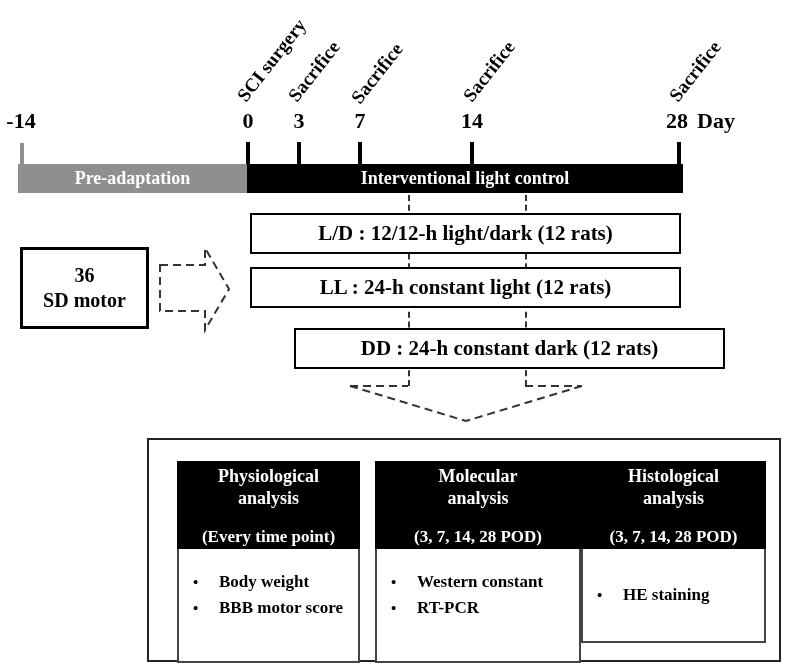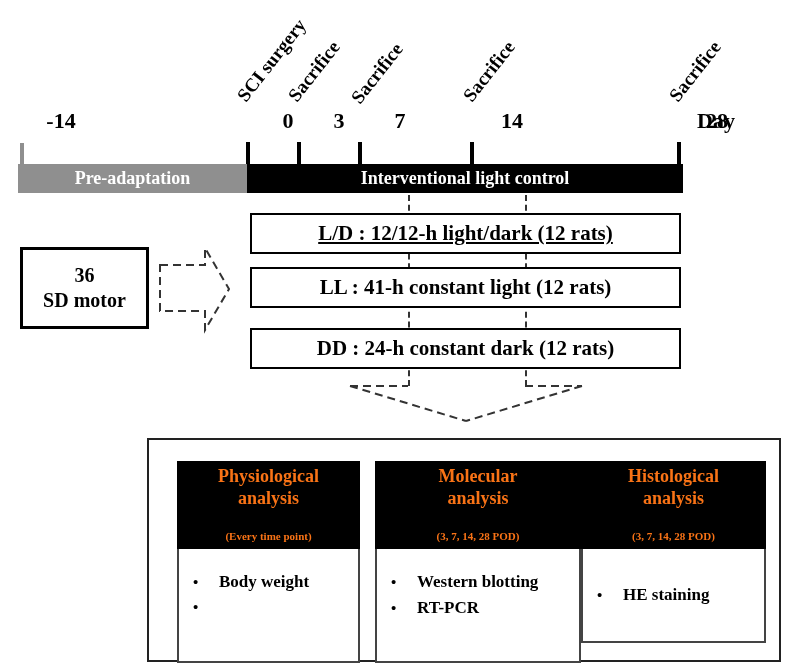--- a/index.html
+++ b/index.html
@@ -2,21 +2,21 @@
 <html><head>
 <meta charset="utf-8">
 <style>
   html,body{margin:0;padding:0;background:#ffffff;}
   .canvas{
     position:relative;width:789px;height:671px;background:#ffffff;overflow:hidden;
     font-family:"Liberation Serif","DejaVu Serif",serif;color:#000;
   }
   
   .day-num{position:absolute;top:109px;width:44px;text-align:center;
-    font-size:22px;font-weight:bold;line-height:24px;margin-left:40px;}
+    font-size:22px;font-weight:bold;line-height:24px;}
   .day-unit{position:absolute;top:109px;font-size:22px;font-weight:bold;line-height:24px;}
   .evt{position:absolute;font-size:19px;font-weight:bold;line-height:22px;white-space:nowrap;
     transform:rotate(-52deg);transform-origin:left bottom;}
   .tick{position:absolute;top:142px;width:4px;height:25px;background:#000;}
   .tick.gray{background:#8f8f8f;top:143px;height:23px;}
   .bar{position:absolute;top:164px;height:29px;display:flex;align-items:center;justify-content:center;}
   .bar span{color:#fff;font-size:18px;font-weight:bold;white-space:nowrap;}
   
   .dropline{position:absolute;top:195px;height:191px;width:0;border-left:2px dashed #333;z-index:0;}
   
@@ -25,24 +25,24 @@
     font-size:20px;font-weight:bold;line-height:25px;z-index:2;}
   
   .group-box{position:absolute;left:250px;width:427px;height:37px;background:#fff;border:2px solid #000;
     display:flex;align-items:center;justify-content:center;font-size:21px;font-weight:bold;z-index:2;}
   
   .overlay{position:absolute;left:0;top:0;z-index:1;pointer-events:none;}
   
   .analysis-wrap{position:absolute;left:147px;top:438px;width:630px;height:220px;
     background:#fff;border:2px solid #222;z-index:2;}
   .panel{position:absolute;top:21px;width:183px;height:182px;}
-  .panel-header{background:#000;color:#f97316;text-align:center;height:88px;
+  .panel-header{background:#000;color:#ffffff;text-align:center;height:88px;
     display:flex;flex-direction:column;justify-content:center;}
   .panel-title{font-size:18px;font-weight:bold;line-height:22px;}
-  .panel-sub{font-size:11px;font-weight:bold;line-height:19px;margin-top:18px;}
+  .panel-sub{font-size:17px;font-weight:bold;line-height:19px;margin-top:18px;}
   .panel-body{height:92px;border:2px solid #444;border-top:none;background:#fff;
     padding:20px 0 0 10px;box-sizing:content-box;}
   .panel-body.center{display:flex;align-items:center;padding:0 0 0 10px;}
   .bullet-row{display:flex;align-items:baseline;font-size:17px;font-weight:bold;line-height:25px;}
   .bullet-glyph{width:14px;text-align:left;margin-left:4px;flex:none;font-size:15px;}
   .bullet-text{margin-left:12px;white-space:nowrap;}
 </style>
 </head>
 <body>
 
@@ -87,59 +87,60 @@
   <svg class="overlay" width="789" height="671" viewBox="0 0 789 671">
     <path d="M160,265 L205,265 L205,248 L229,289 L205,330 L205,311 L160,311 Z" fill="none" stroke="#333" stroke-width="2" stroke-dasharray="8 5"></path>
     <g stroke="#333" stroke-width="2" stroke-dasharray="8 5" fill="none">
       <line x1="350" y1="386" x2="408" y2="386"></line>
       <line x1="525" y1="386" x2="582" y2="386"></line>
       <line x1="350" y1="386" x2="466" y2="421"></line>
       <line x1="582" y1="386" x2="466" y2="421"></line>
     </g>
   </svg>
 
-  <div class="group-box" style="top:213px;text-decoration:underline;">
+  <div class="group-box" style="top:213px;">
     <span>L/D : 12/12-h light/dark (12 rats)</span>
   </div>
   <div class="group-box" style="top:267px;">
-    <span>LL : 41-h constant light (12 rats)</span>
+    <span>LL : 24-h constant light (12 rats)</span>
   </div>
-  <div class="group-box" style="top:328px;">
+  <div class="group-box" style="top:328px;margin-left:44px;">
     <span>DD : 24-h constant dark (12 rats)</span>
   </div>
 
   <div class="analysis-wrap">
 
     <div class="panel" style="left:28px;">
       <div class="panel-header">
         <div class="panel-title">Physiological</div>
         <div class="panel-title">analysis</div>
         <div class="panel-sub">(Every time point)</div>
       </div>
       <div class="panel-body">
         <div class="bullet-row">
           <span class="bullet-glyph">•</span>
           <span class="bullet-text">Body weight</span>
         </div>
         <div class="bullet-row">
           <span class="bullet-glyph">•</span>
+          <span class="bullet-text">BBB motor score</span>
         </div>
       </div>
     </div>
 
     <div class="panel" style="left:226px;width:206px;">
       <div class="panel-header">
         <div class="panel-title">Molecular</div>
         <div class="panel-title">analysis</div>
         <div class="panel-sub">(3, 7, 14, 28 POD)</div>
       </div>
       <div class="panel-body">
         <div class="bullet-row">
           <span class="bullet-glyph">•</span>
-          <span class="bullet-text">Western blotting</span>
+          <span class="bullet-text">Western constant</span>
         </div>
         <div class="bullet-row">
           <span class="bullet-glyph">•</span>
           <span class="bullet-text">RT-PCR</span>
         </div>
       </div>
     </div>
 
     <div class="panel" style="left:432px;width:185px;">
       <div class="panel-header">

